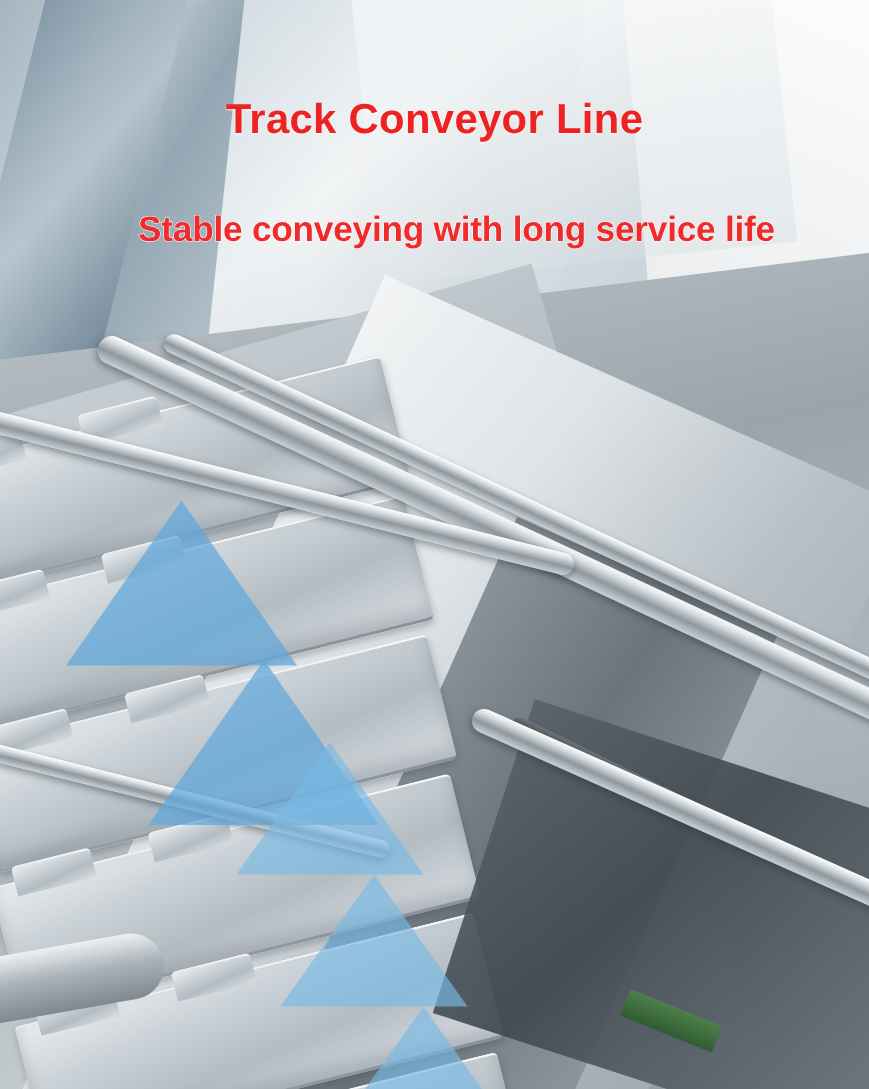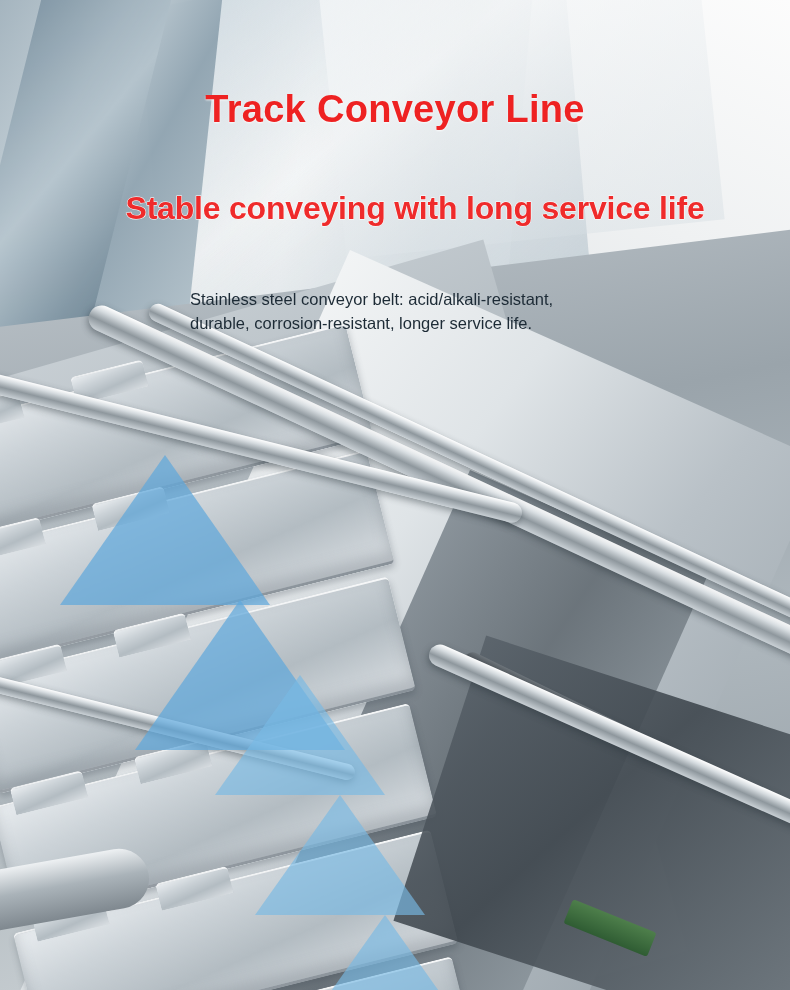--- a/index.html
+++ b/index.html
@@ -275,15 +275,14 @@
       <div class="chev" style="left:60px; top:455px;"></div>
       <div class="chev" style="left:135px; top:600px;"></div>
       <div class="chev sm" style="left:215px; top:675px;"></div>
       <div class="chev sm" style="left:255px; top:795px;"></div>
       <div class="chev sm" style="left:300px; top:915px;"></div>
     </div>
   </div>
 
   <div class="title">Track Conveyor Line</div>
   <div class="subtitle">Stable conveying with long service life</div>
-  <div class="desc">Stainless steel conveyor belt: acid/alkali-resistant, durable, corrosion-resistant, longer service life.</div>
 
 </div>
 
 </body></html>

